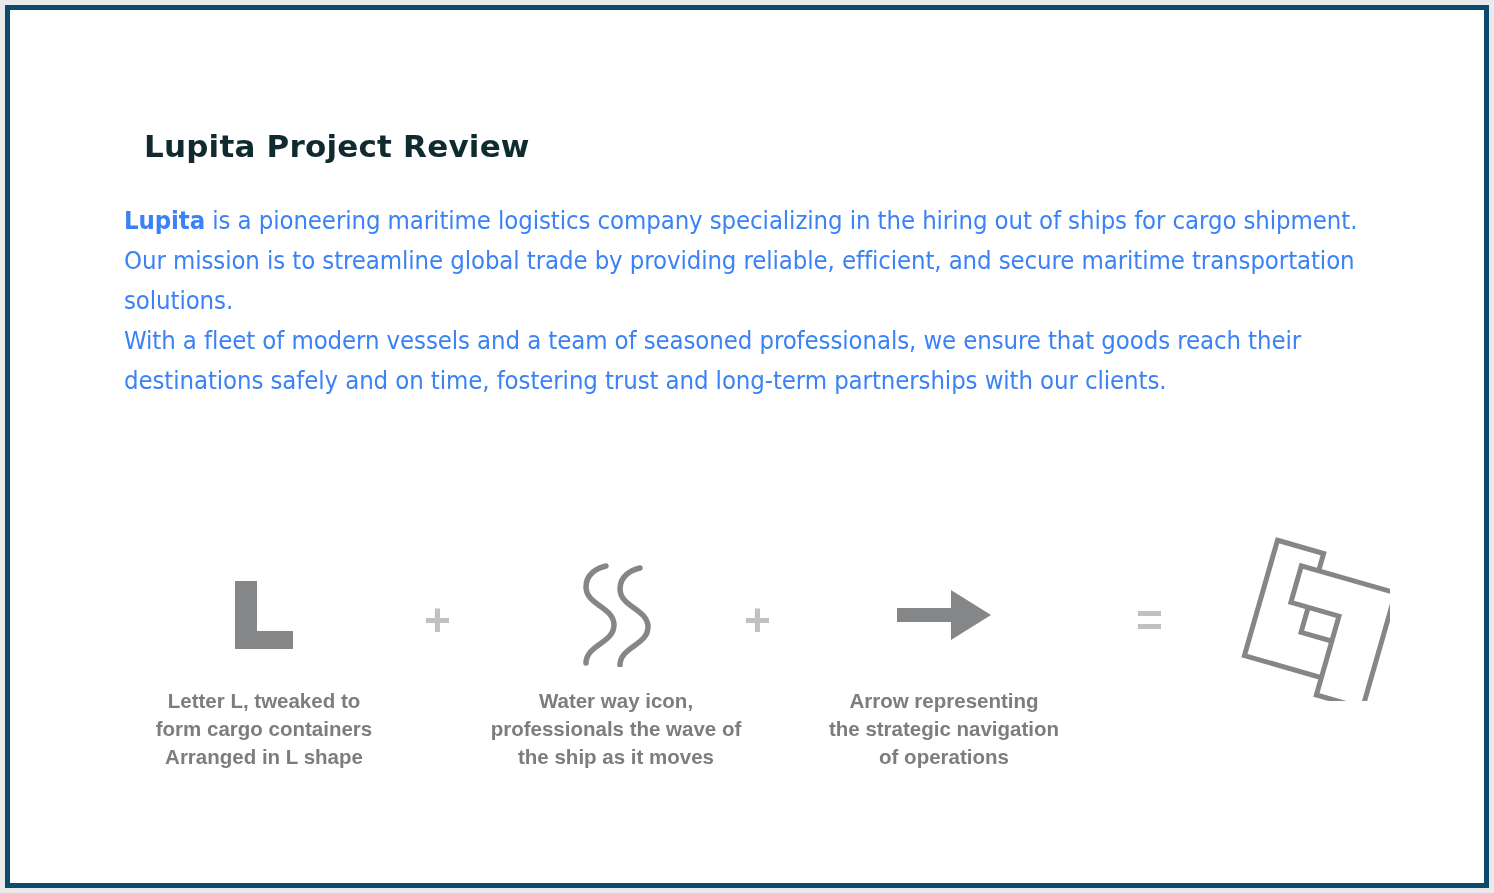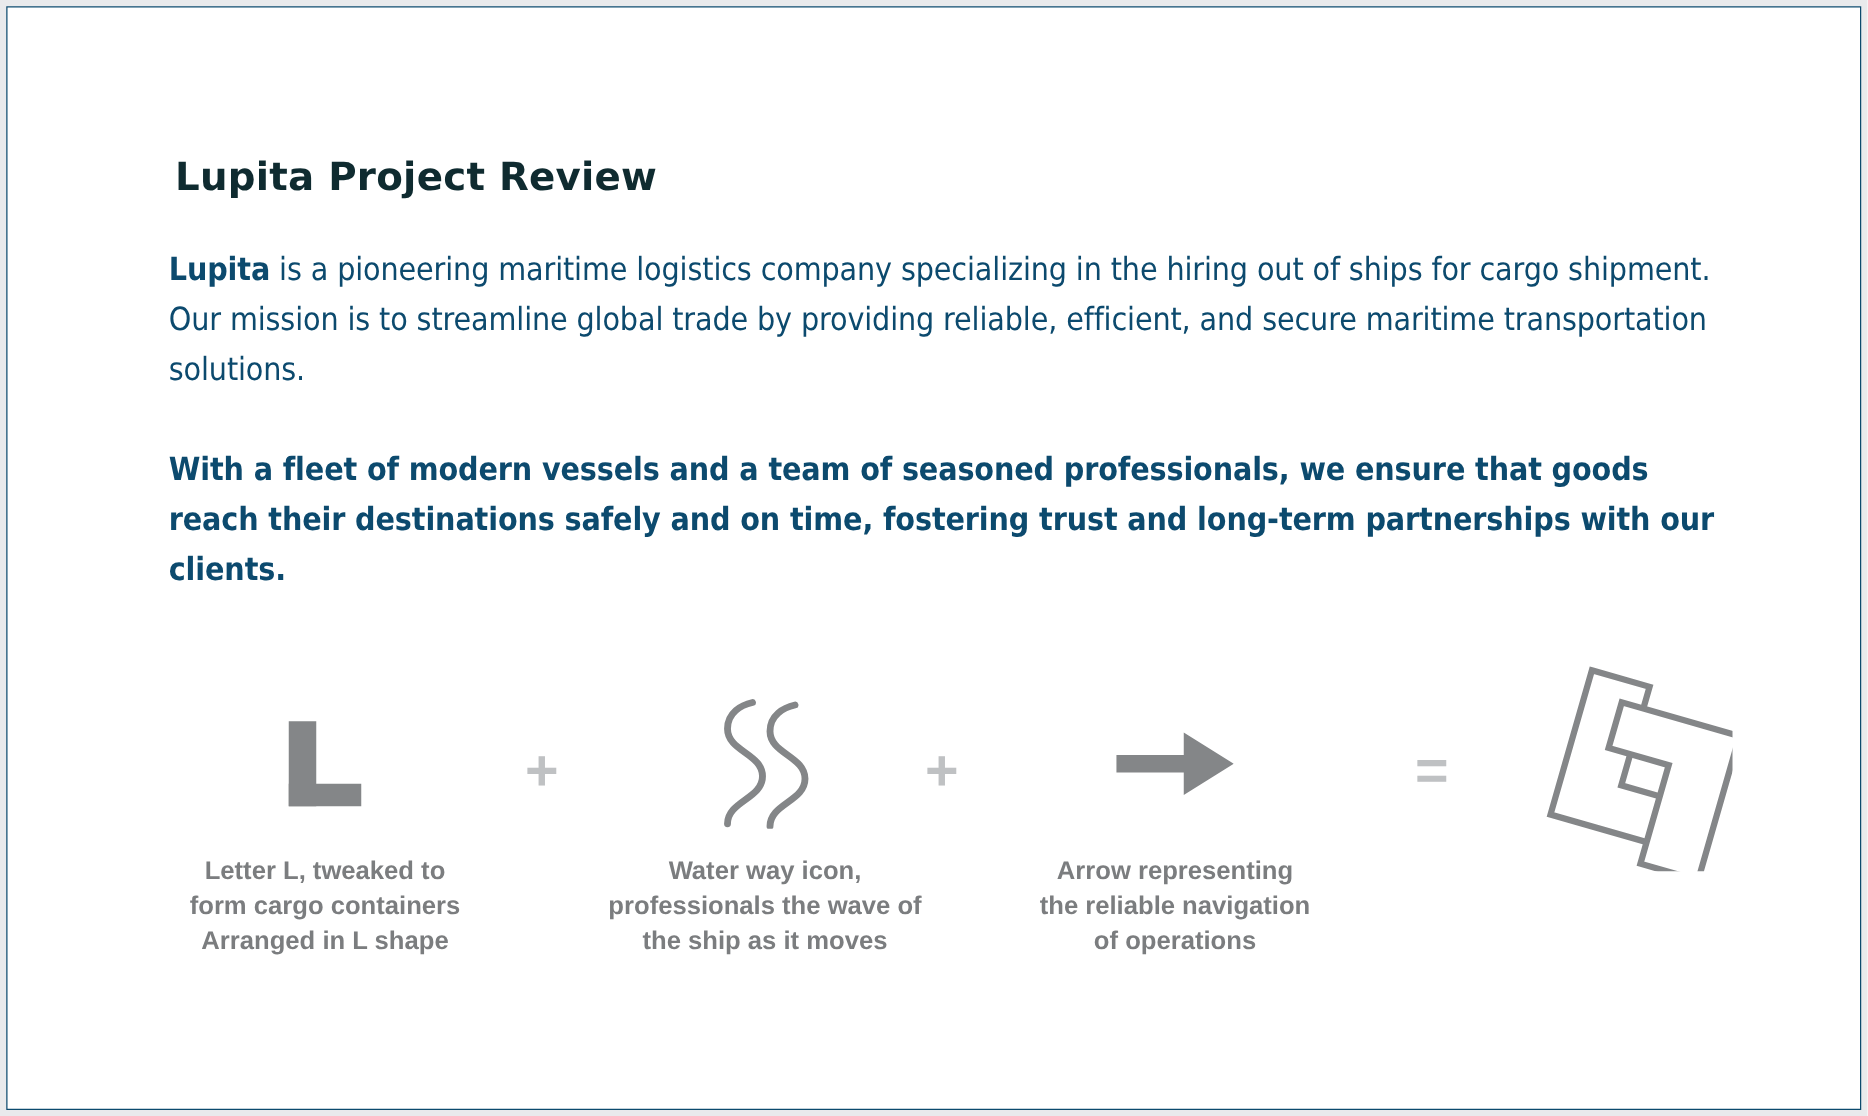--- a/index.html
+++ b/index.html
@@ -15,56 +15,54 @@
     overflow: hidden;
   }
 
   #slide {
     position: absolute;
     left: 5px;
     top: 5px;
     width: 1484px;
     height: 883px;
     background: #ffffff;
-    border: 1px solid #0c4a6e;
+    border: 5px solid #0c4a6e;
     box-sizing: border-box;
     overflow: hidden;
   }
 
   
   #title {
     position: absolute;
     left: 134px;
     top: 118px;
     font-family: "DejaVu Sans", sans-serif;
     font-size: 31px;
     font-weight: bold;
     letter-spacing: 0.2px;
     color: #0f2b30;
     white-space: nowrap;
   }
 
   
   #body-copy {
     position: absolute;
-    left: 129px;
+    left: 114px;
     top: 190px;
     width: 1248px;
     font-family: "DejaVu Sans Condensed", "DejaVu Sans", sans-serif;
     font-size: 25.5px;
     line-height: 40px;
-    color: #0c4a6e;
+    color: #3b82f6;
     letter-spacing: -0.1px;
   }
   #body-copy p {
     margin: 0;
   }
   #body-copy p.spaced {
-    margin-top: 40px;
-    font-weight: bold;
   }
   #body-copy b {
     font-weight: bold;
   }
 
   
   #formula {
     position: absolute;
     left: 126px;
     top: 525px;
@@ -174,21 +172,21 @@
 
     <div class="f-op" id="op-plus-2">+</div>
 
     <div class="f-item" id="item-arrow">
       <div class="f-glyph">
         <svg width="94" height="58" viewBox="0 0 94 58" aria-hidden="true">
           <path d="M0 22 H 54 V 4 L 94 29 L 54 54 V 36 H 0 Z" fill="#848688"></path>
         </svg>
       </div>
       <div class="f-caption">Arrow representing
-the reliable navigation
+the strategic navigation
 of operations</div>
     </div>
 
     <div class="f-op" id="op-equals">=</div>
 
     <div class="f-item" id="item-logo">
       <div class="f-glyph">
         <svg width="168" height="172" viewBox="0 0 168 172" fill="none" aria-hidden="true">
           <g transform="translate(84,86)">
 

